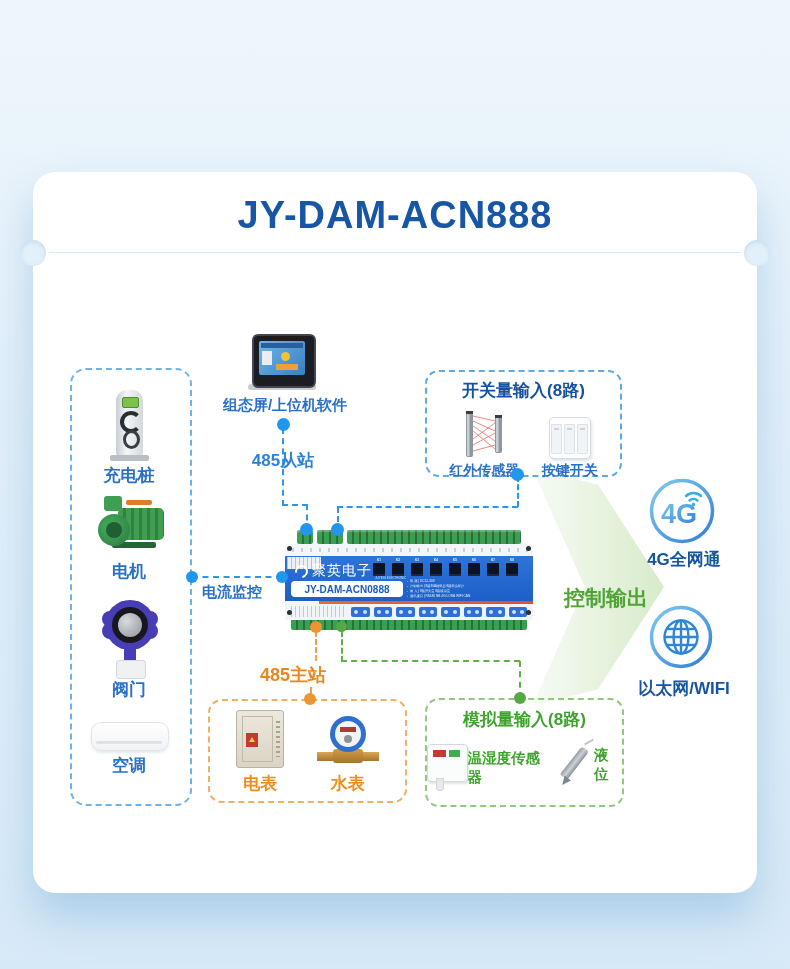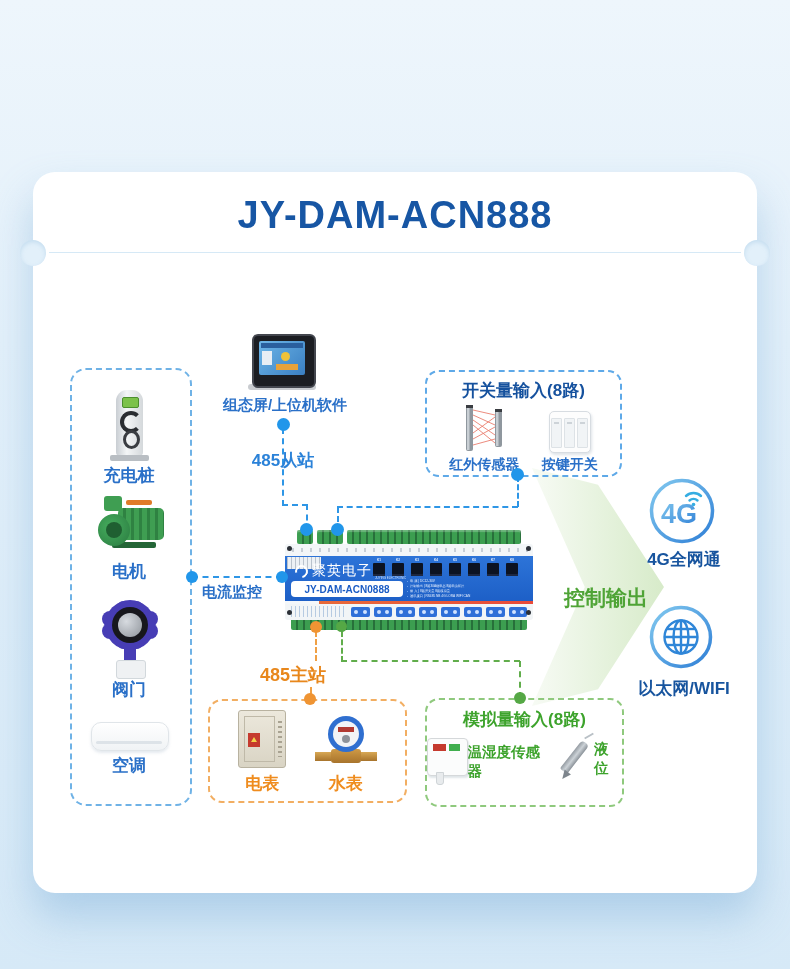--- a/index.html
+++ b/index.html
@@ -11,21 +11,21 @@
   .page-title{left:0;top:52px;width:790px;text-align:center;
               font-size:46px;font-weight:800;color:#1756a4;letter-spacing:4px;}
   .card{left:33px;top:172px;width:724px;height:721px;background:#ffffff;border-radius:22px;
         box-shadow:0 24px 42px rgba(122,174,214,.45);z-index:1;}
   .card-title{left:33px;top:194px;width:724px;text-align:center;
               font-size:38px;font-weight:800;color:#1756a4;letter-spacing:1px;z-index:2;}
   .divider{left:49px;top:252px;width:692px;height:1px;background:#d6e9f6;z-index:2;}
   .notch{width:26px;height:26px;border-radius:50%;background:#e2f0fa;z-index:3;
          box-shadow:inset 0 2px 4px rgba(140,185,220,.35);}
   
-  .dashed-box{border:2px dashed #5ea9e8;border-radius:14px;z-index:3;}
+  .dashed-box{border:2px dashed #5ea9e8;border-radius:14px;z-index:3;gap:6px;}
   .lbl-blue{color:#2a70c8;font-weight:600;}
   .dot{position:absolute;border-radius:50%;z-index:6;}
   .dot-blue{background:#2196ea;}
   .dot-orange{background:#ef9433;}
   .dot-green{background:#55a845;}
   .dash-v{position:absolute;border-left:2px dashed #2e96e6;z-index:3;}
   .dash-h{position:absolute;border-top:2px dashed #2e96e6;z-index:3;}
   .dash-orange{border-color:#f0a045;}
   .dash-green{border-color:#61ad4b;}
   

